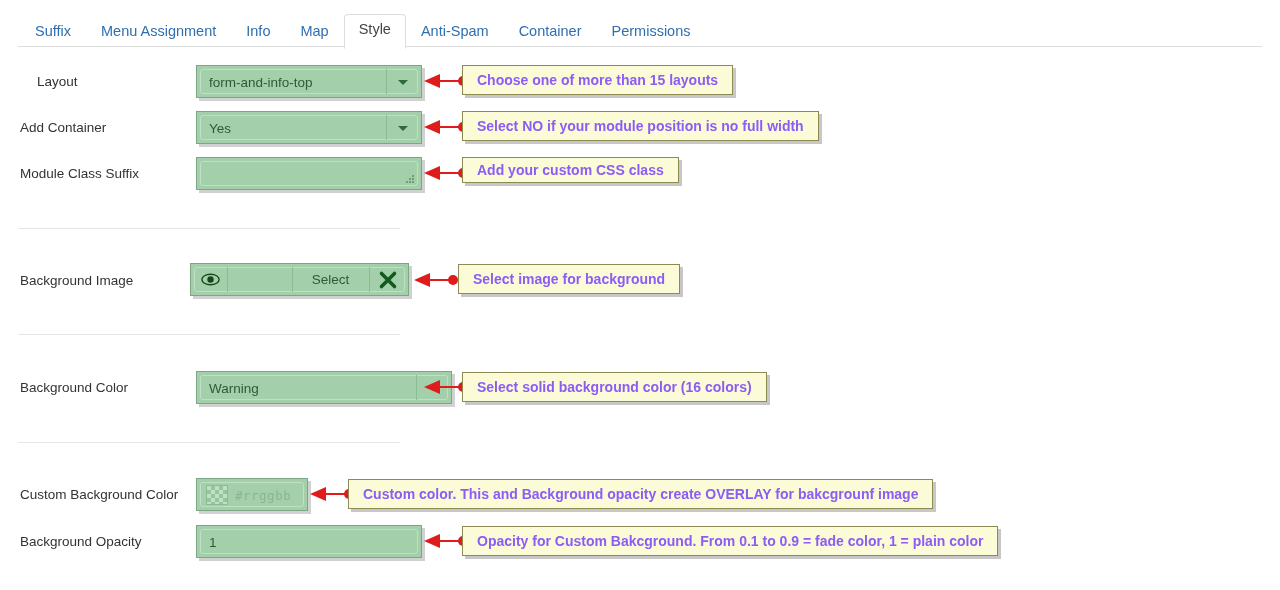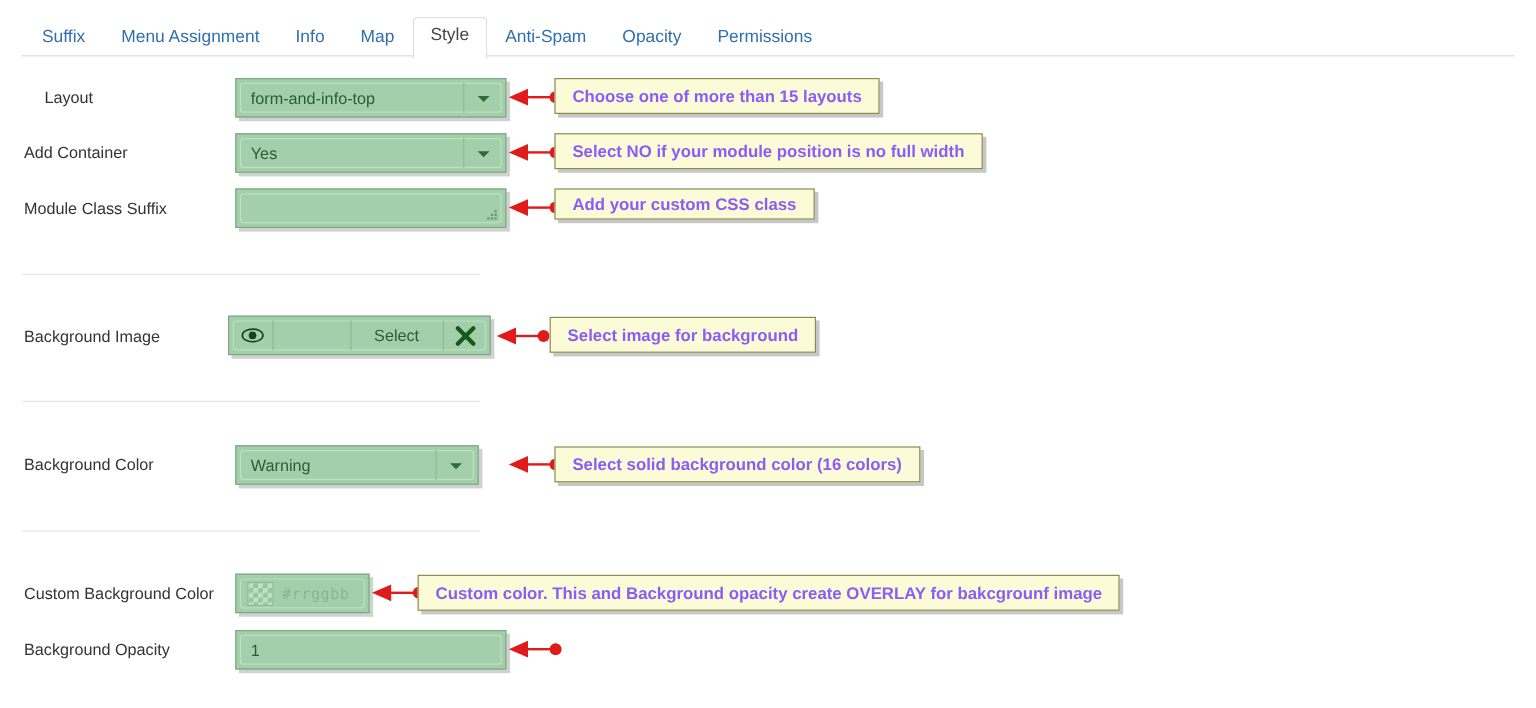--- a/index.html
+++ b/index.html
@@ -164,21 +164,21 @@
 <div id="root">
 
   <div class="tabbar">
     <div class="tabs">
       <div class="tab">Suffix</div>
       <div class="tab">Menu Assignment</div>
       <div class="tab">Info</div>
       <div class="tab">Map</div>
       <div class="tab active">Style</div>
       <div class="tab">Anti-Spam</div>
-      <div class="tab">Opacity</div>
+      <div class="tab">Container</div>
       <div class="tab">Permissions</div>
     </div>
     <div class="tabbar-line"></div>
   </div>
 
   <div class="lbl" style="left:20px; top:74px;margin-left:17px;">Layout</div>
   <div class="ctl" style="left:196px; top:65px; width:226px; height:33px;">
     <div class="inner"></div>
     <div class="txt">form-and-info-top</div>
     <div class="arrowbox">
@@ -248,21 +248,21 @@
   <div class="pointer" style="left:414px; top:271px; width:44px;">
     <div class="tri"></div>
     <div class="stem"></div>
     <div class="dot"></div>
   </div>
   <div class="callout" style="left:458px; top:264px; height:30px;">Select image for background</div>
 
   <div class="divider" style="left:18px; top:334px; width:382px;"></div>
 
   <div class="lbl" style="left:20px; top:380px;">Background Color</div>
-  <div class="ctl" style="left:196px; top:371px; width:203px; height:33px;padding-left:24px;">
+  <div class="ctl" style="left:196px; top:371px; width:256px; height:33px;padding-left:24px;">
     <div class="inner"></div>
     <div class="txt">Warning</div>
     <div class="arrowbox">
       <div class="caret"></div>
     </div>
   </div>
   <div class="pointer" style="left:424px; top:378px; width:44px;">
     <div class="tri"></div>
     <div class="stem"></div>
     <div class="dot"></div>
@@ -287,14 +287,15 @@
   <div class="lbl" style="left:20px; top:534px;">Background Opacity</div>
   <div class="ctl" style="left:196px; top:525px; width:226px; height:33px;">
     <div class="inner"></div>
     <div class="txt">1</div>
   </div>
   <div class="pointer" style="left:424px; top:532px; width:44px;">
     <div class="tri"></div>
     <div class="stem"></div>
     <div class="dot"></div>
   </div>
+  <div class="callout" style="left:462px; top:526px; height:30px;">Opacity for Custom Bakcground. From 0.1 to 0.9 = fade color, 1 = plain color</div>
 
 </div>
 
 </body></html>

